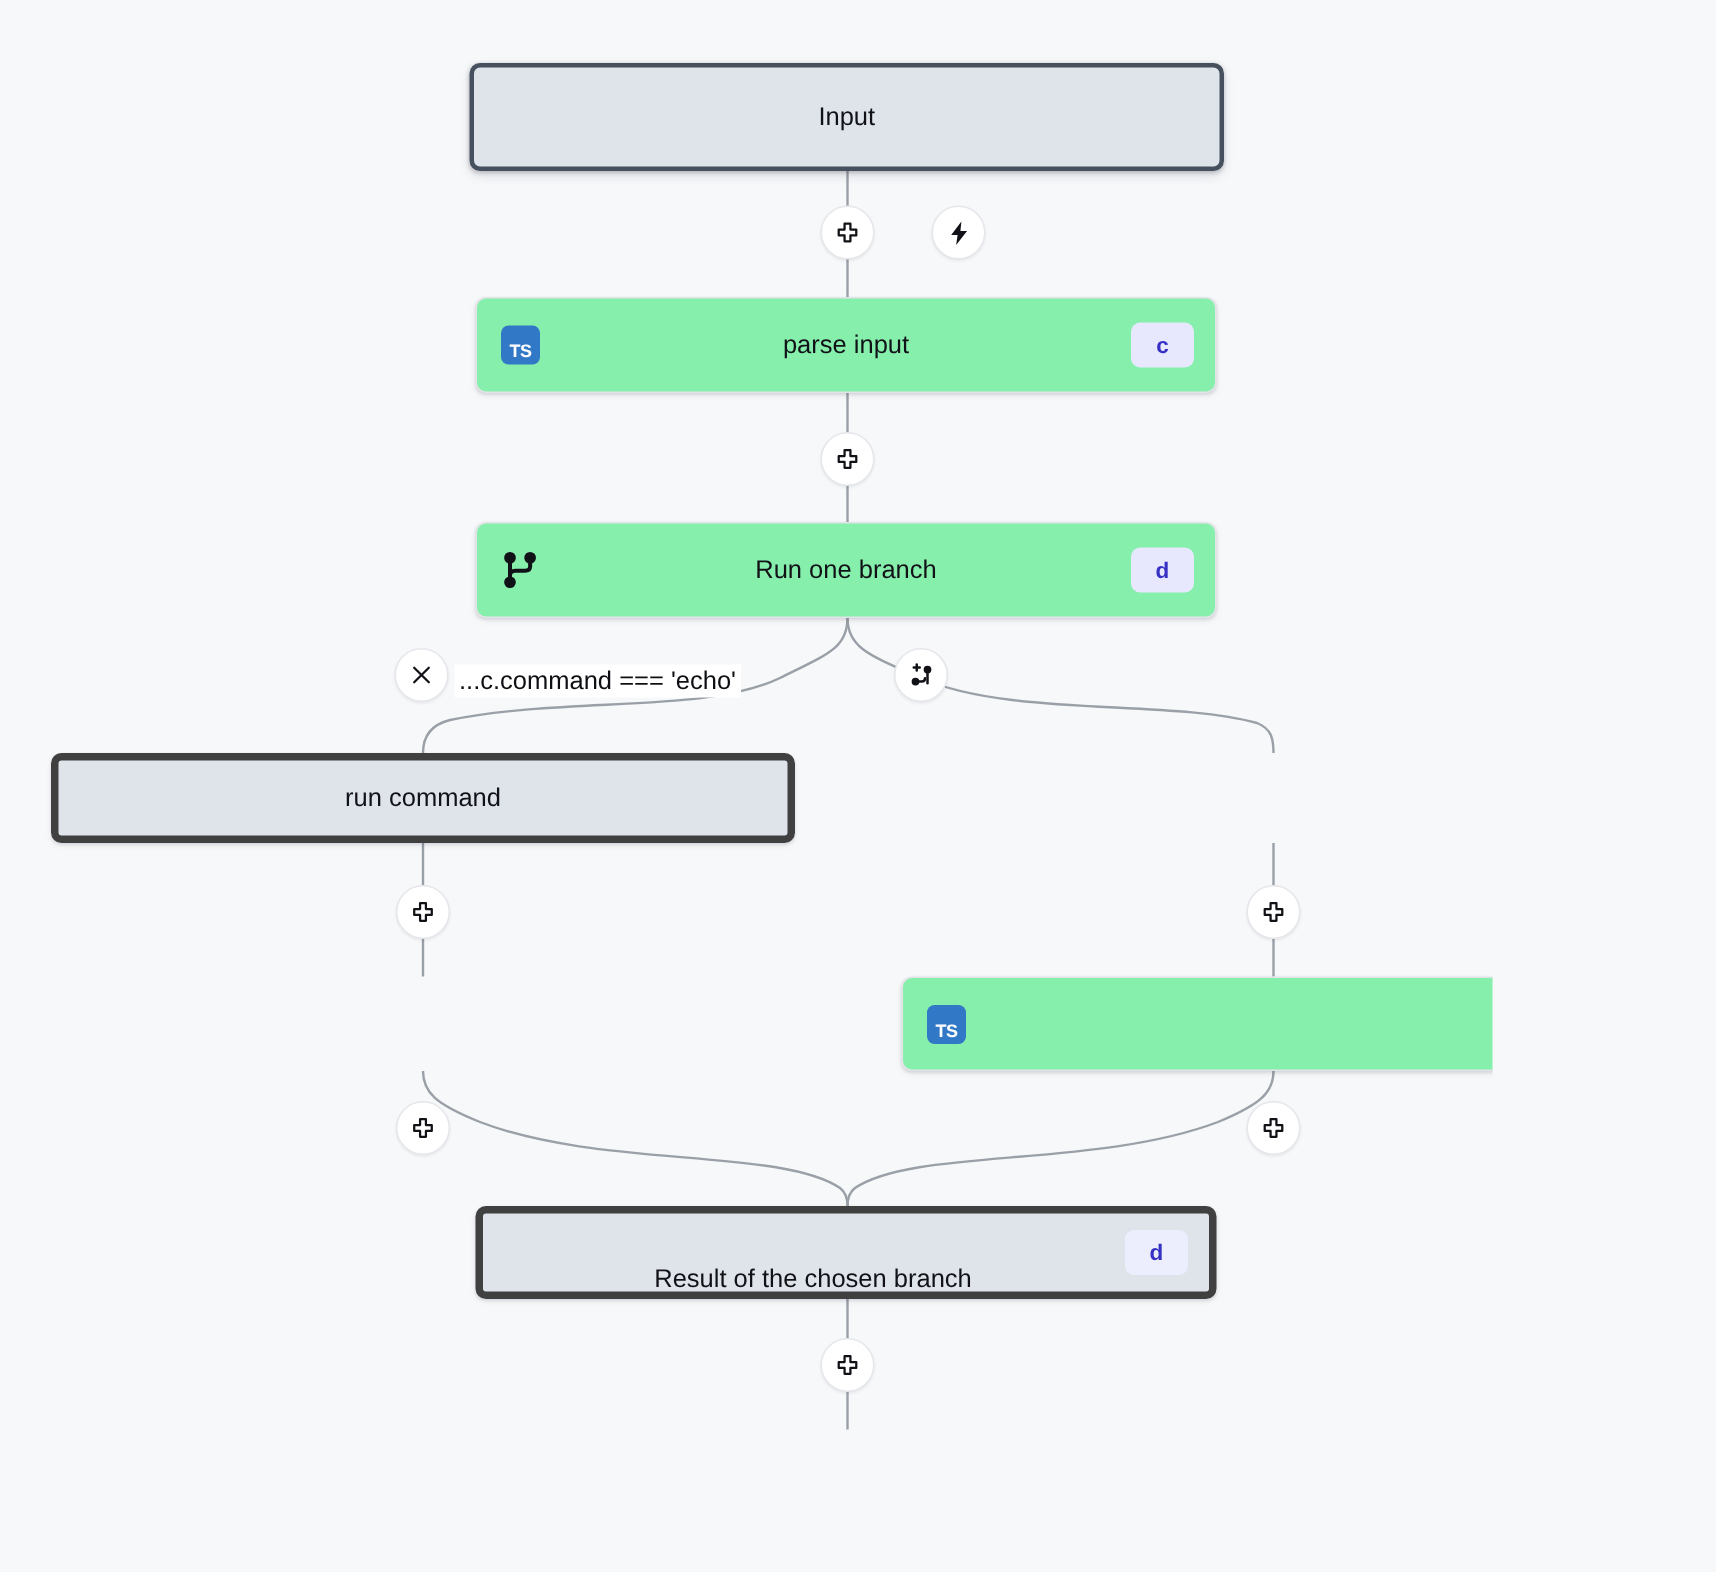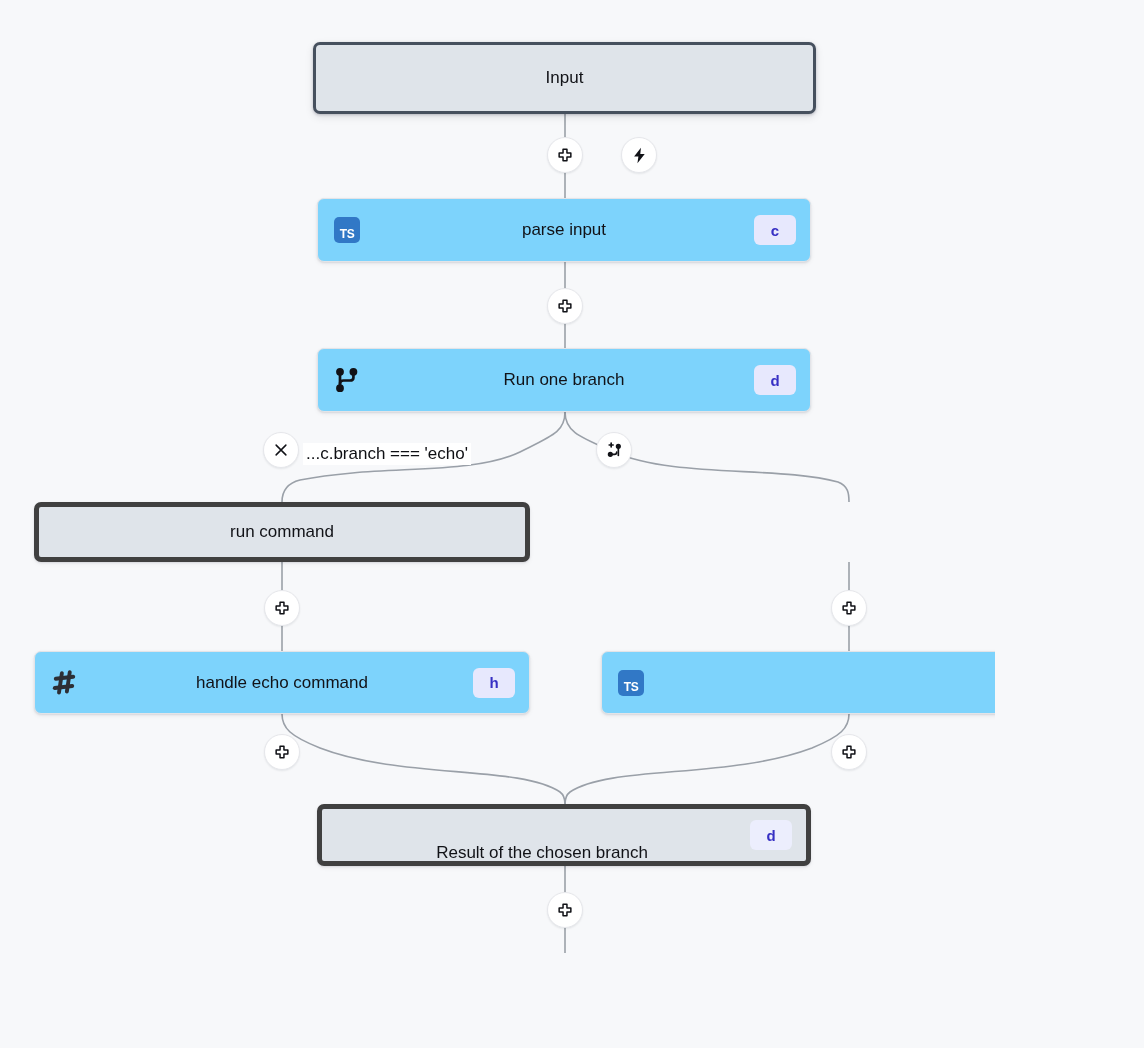--- a/index.html
+++ b/index.html
@@ -40,21 +40,21 @@
   .node .label {
     position: absolute;
     left: 0;
     right: 0;
     text-align: center;
     pointer-events: none;
   }
 
   
   .node.module {
-    background: #7dd3fc;
+    background: #86efac;
     border: 1px solid #e3e4e8;
     box-shadow: 0 1px 2px rgba(16,20,40,.10), 0 2px 5px rgba(16,20,40,.06);
   }
   
   .node.io {
     background: #dfe4ea;
     border: 5px solid #404040;
     box-shadow: 0 1px 2px rgba(16,20,40,.10), 0 2px 5px rgba(16,20,40,.05);
   }
   
@@ -183,32 +183,20 @@
     </span>
     <span class="label">Run one branch</span>
     <span class="badge">d</span>
   </div>
 
   <div class="node io" style="left:34px; top:502px; width:496px; height:60px;">
     <span class="label">run command</span>
   </div>
 
 
-  <div class="node module" style="left:34px; top:651px; width:496px; height:63px;">
-    <span class="node-icon">
-      <svg width="30" height="30" viewBox="0 0 24 24" fill="none" stroke="#2d2f35" stroke-width="3.1" stroke-linecap="round">
-        <path d="M5.4 8.6 L19.4 7.0"></path>
-        <path d="M4.6 16.0 L18.6 14.4"></path>
-        <path d="M10.3 4.2 L8.0 19.6"></path>
-        <path d="M16.6 3.4 L14.3 18.8"></path>
-      </svg>
-    </span>
-    <span class="label">handle echo command</span>
-    <span class="badge">h</span>
-  </div>
 
   <div class="node module" style="left:601px; top:651px; width:496px; height:63px;">
     <span class="node-icon">
       <span class="ts-icon">TS</span>
     </span>
     <span class="badge">e</span>
   </div>
 
   <div class="node io" style="left:317px; top:804px; width:494px; height:62px;">
     <span class="label" style="right:44px;margin-top:36px;">Result of the chosen branch</span>
@@ -233,21 +221,21 @@
       <path d="M9.4 4.2 H14.6 V9.4 H19.8 V14.6 H14.6 V19.8 H9.4 V14.6 H4.2 V9.4 H9.4 Z"></path>
     </svg>
   </div>
 
   <div class="handle" style="left:263px; top:432px;">
     <svg width="18" height="18" viewBox="0 0 24 24" fill="none" stroke="#111217" stroke-width="2" stroke-linecap="round">
       <path d="M5.5 5.5 L18.5 18.5 M18.5 5.5 L5.5 18.5"></path>
     </svg>
   </div>
 
-  <div class="cond-label" style="left:303px; top:443px;">...c.branch === 'echo'</div>
+  <div class="cond-label" style="left:303px; top:443px;">...c.command === 'echo'</div>
 
   <div class="handle" style="left:596px; top:432px;">
     <svg width="20" height="20" viewBox="0 0 24 24" fill="none" stroke="#111217" stroke-width="2" stroke-linecap="round" stroke-linejoin="round">
       <circle cx="7.6" cy="17.2" r="2.1" fill="#111217"></circle>
       <circle cx="17.2" cy="7.6" r="2.1" fill="#111217"></circle>
       <path d="M17.2 9.7 L17.2 18.6"></path>
       <path d="M9.7 17.2 L12.6 17.2 Q15.2 17.2 15.2 14.6"></path>
       <path d="M6.2 6.0 L11.0 6.0 M8.6 3.6 L8.6 8.4"></path>
     </svg>
   </div>

